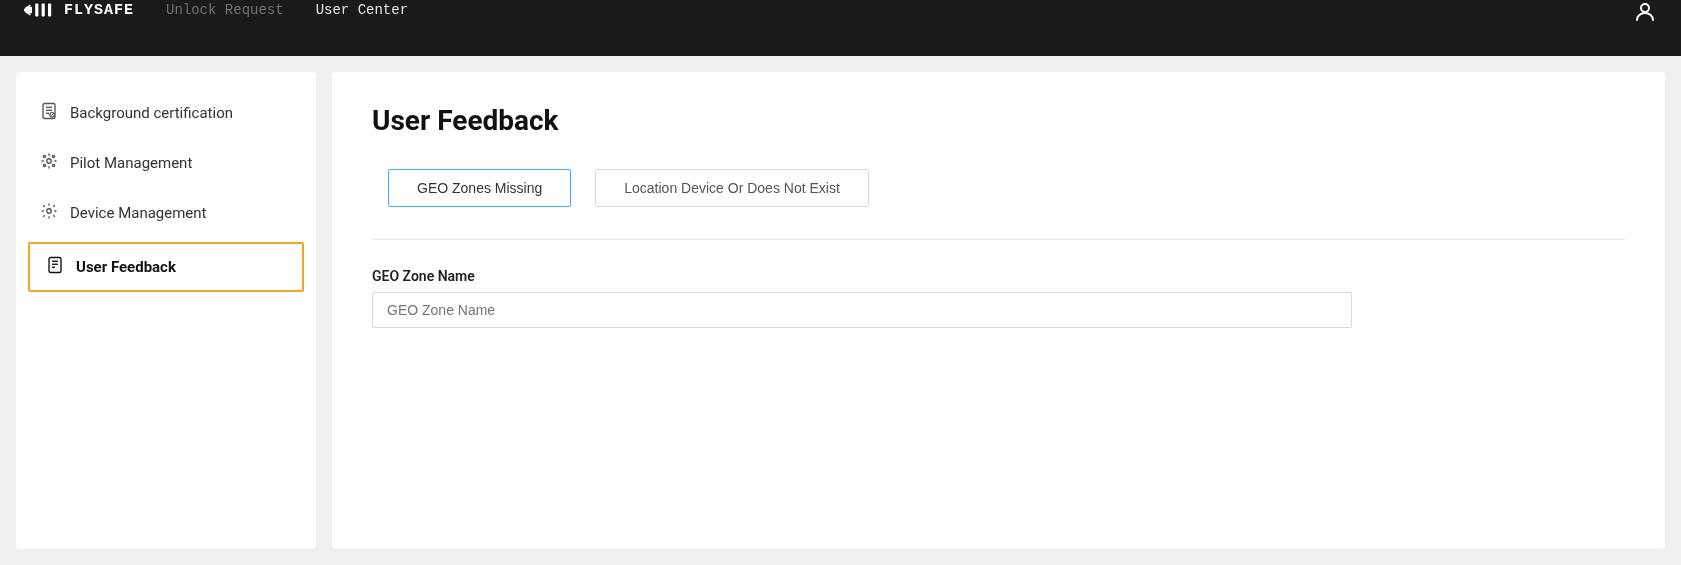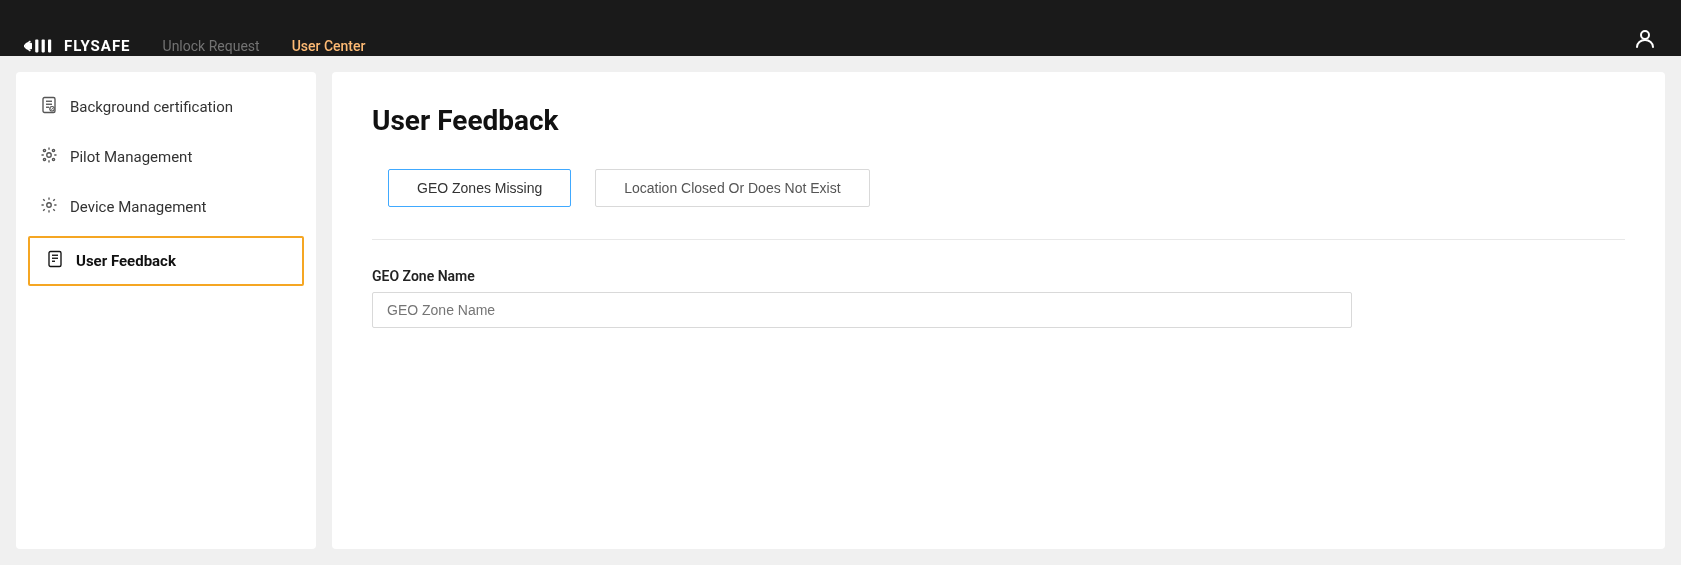--- a/index.html
+++ b/index.html
@@ -3,23 +3,24 @@
   <meta charset="utf-8">
   <style>
     * { box-sizing: border-box; margin: 0; padding: 0; }
     body { font-family: -apple-system, BlinkMacSystemFont, 'Segoe UI', Roboto, sans-serif; background: #f0f0f0; min-height: 565px; }
 
     
     .navbar {
       background: #1a1a1a;
       height: 56px;
       display: flex;
-      align-items: flex-end;
+      align-items: flex-start;
       padding: 0 24px;
       justify-content: space-between;
+      font-family: Liberation Mono, monospace;
     }
     .navbar-left {
       display: flex;
       align-items: center;
       gap: 32px;
     }
     .navbar-logo {
       display: flex;
       align-items: center;
       gap: 8px;
@@ -32,21 +33,21 @@
       width: 32px;
       height: 20px;
     }
     .navbar-link {
       color: #737373;
       font-size: 14px;
       cursor: pointer;
       text-decoration: none;
     }
     .navbar-link.active {
-      color: #fdba74;
+      color: #e5e5e5;
       font-weight: 500;
     }
     .navbar-user {
       color: #ffffff;
       font-size: 22px;
       cursor: pointer;
     }
 
     
     .layout {
@@ -55,21 +56,21 @@
       padding: 16px;
       gap: 16px;
     }
 
     
     .sidebar {
       background: #ffffff;
       width: 300px;
       min-width: 300px;
       border-radius: 4px;
-      padding: 10px 0;
+      padding: 16px 0;
     }
     .sidebar-item {
       display: flex;
       align-items: center;
       gap: 12px;
       padding: 14px 24px;
       cursor: pointer;
       font-size: 15px;
       color: #333333;
     }
@@ -239,21 +240,21 @@
       </span>
       <span>User Feedback</span>
     </div>
   </aside>
 
   <main class="main-content">
     <h1 class="page-title">User Feedback</h1>
 
     <div class="tabs-row">
       <button class="tab-button active">GEO Zones Missing</button>
-      <button class="tab-button inactive">Location Closed Or Does Not Exist</button>
+      <button class="tab-button inactive">Location Device Or Does Not Exist</button>
     </div>
 
     <hr class="divider">
 
     <div class="form-section">
       <label class="form-label">GEO Zone Name</label>
       <input class="form-input" type="text" placeholder="GEO Zone Name" style="">
     </div>
   </main>
 

